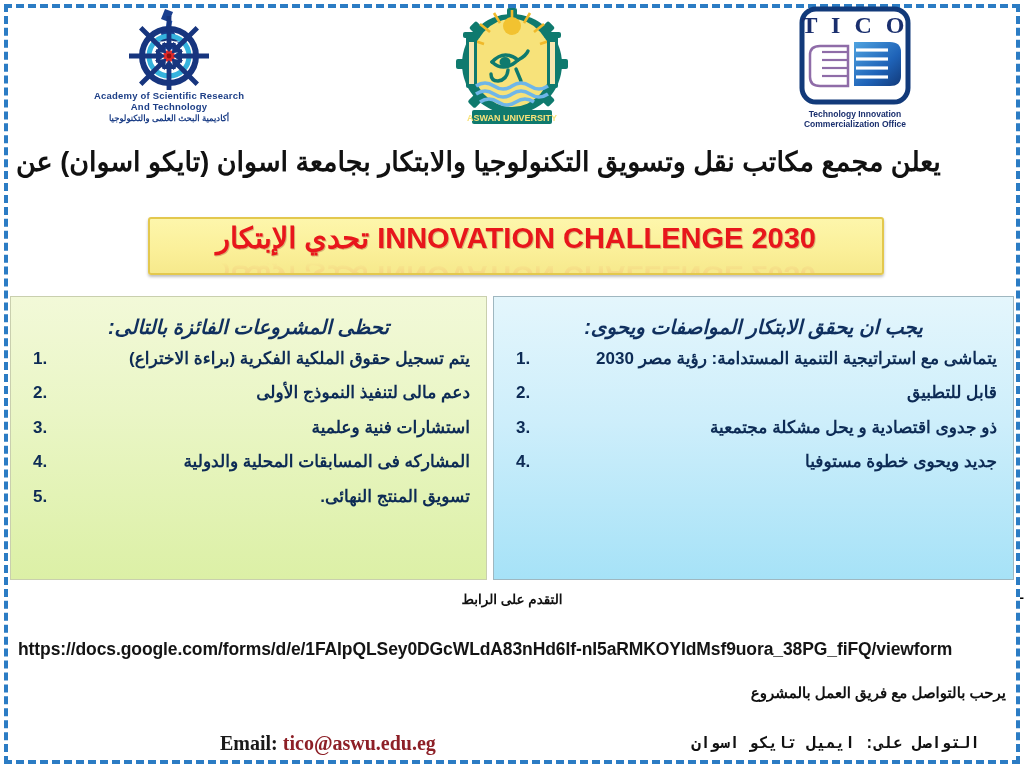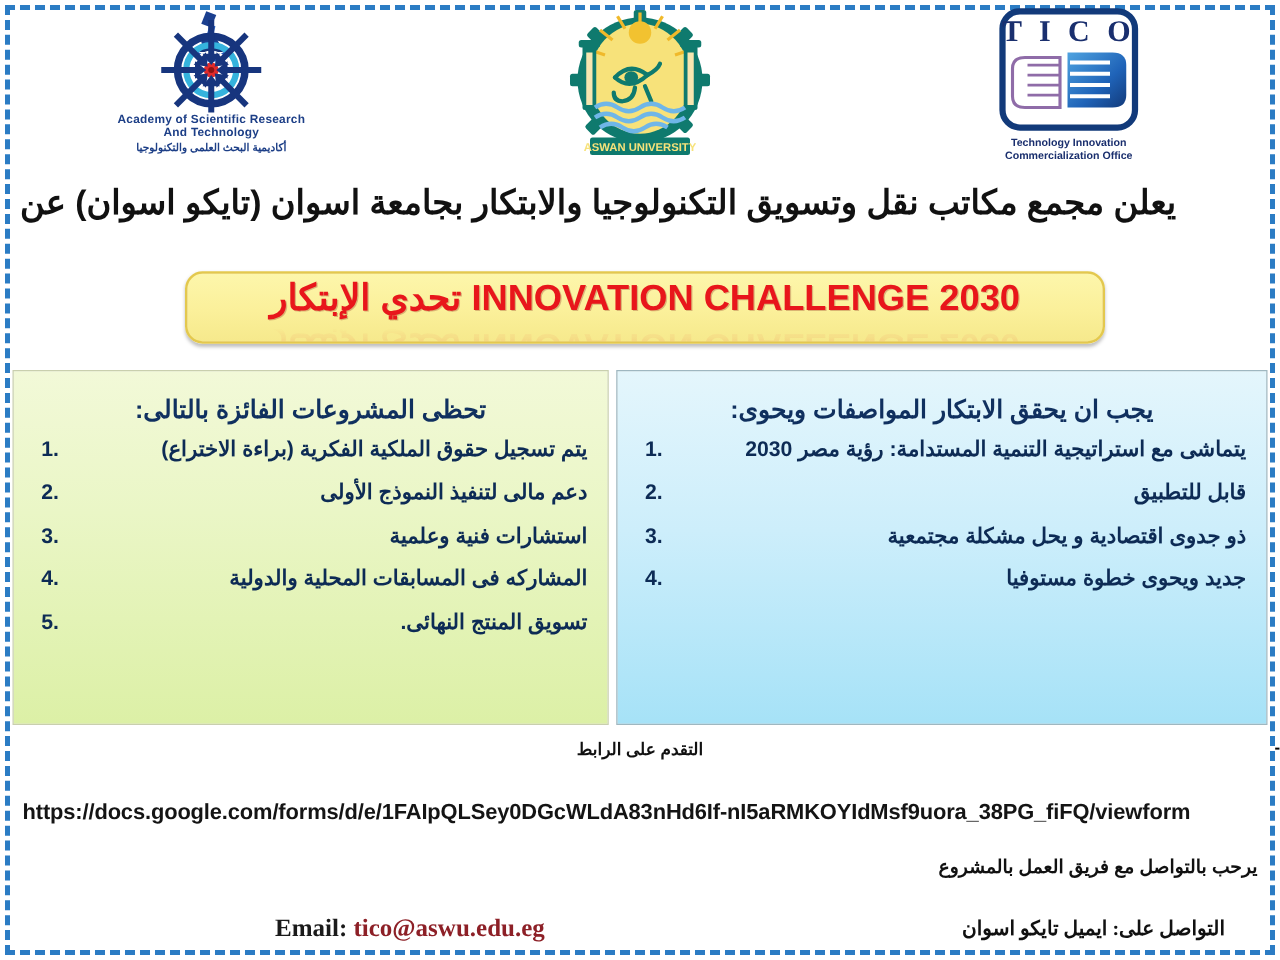--- a/index.html
+++ b/index.html
@@ -78,21 +78,21 @@
 
   
   .banner {
     position: absolute;
     left: 148px;
     top: 217px;
     width: 736px;
     height: 58px;
     background: linear-gradient(180deg,#fdf6ab 0%, #fbf09a 55%, #f6e98c 100%);
     border: 2px solid #e3c84e;
-    border-radius: 14px;
+    border-radius: 3px;
     box-shadow: 0 2px 3px rgba(0,0,0,.25);
     box-sizing: border-box;
     overflow: hidden;
   }
   .banner-text {
     position: absolute;
     left: 0; right: 0;
     top: 2px;
     text-align: center;
     direction: rtl;
@@ -141,20 +141,21 @@
     background: linear-gradient(180deg,#e4f6fc 0%, #cdeefb 45%, #a6e2f7 100%);
     border: 1px solid #9fb7c0;
   }
   .box-title {
     text-align: center;
     font-size: 20px;
     font-weight: bold;
     color: #10305f;
     margin: 4px 0 10px 0;
     font-family: "Liberation Sans", sans-serif;
+    font-style: italic;
   }
   .list {
     list-style: none;
     margin: 0;
     padding: 0;
     direction: rtl;
   }
   .list li {
     display: flex;
     flex-direction: row;
@@ -246,21 +247,21 @@
     color: #1a1a1a;
     direction: ltr;
     white-space: nowrap;
   }
   .email .addr { color: #8d2027; }
   .contact-ar {
     direction: rtl;
     font-size: 16px;
     font-weight: bold;
     color: #111;
-    font-family: Liberation Serif, serif;
+    font-family: Liberation Mono, monospace;
     white-space: nowrap;
   }
 </style>
 </head>
 <body>
 
 <div id="poster">
 
   <div class="frame"></div>
 

